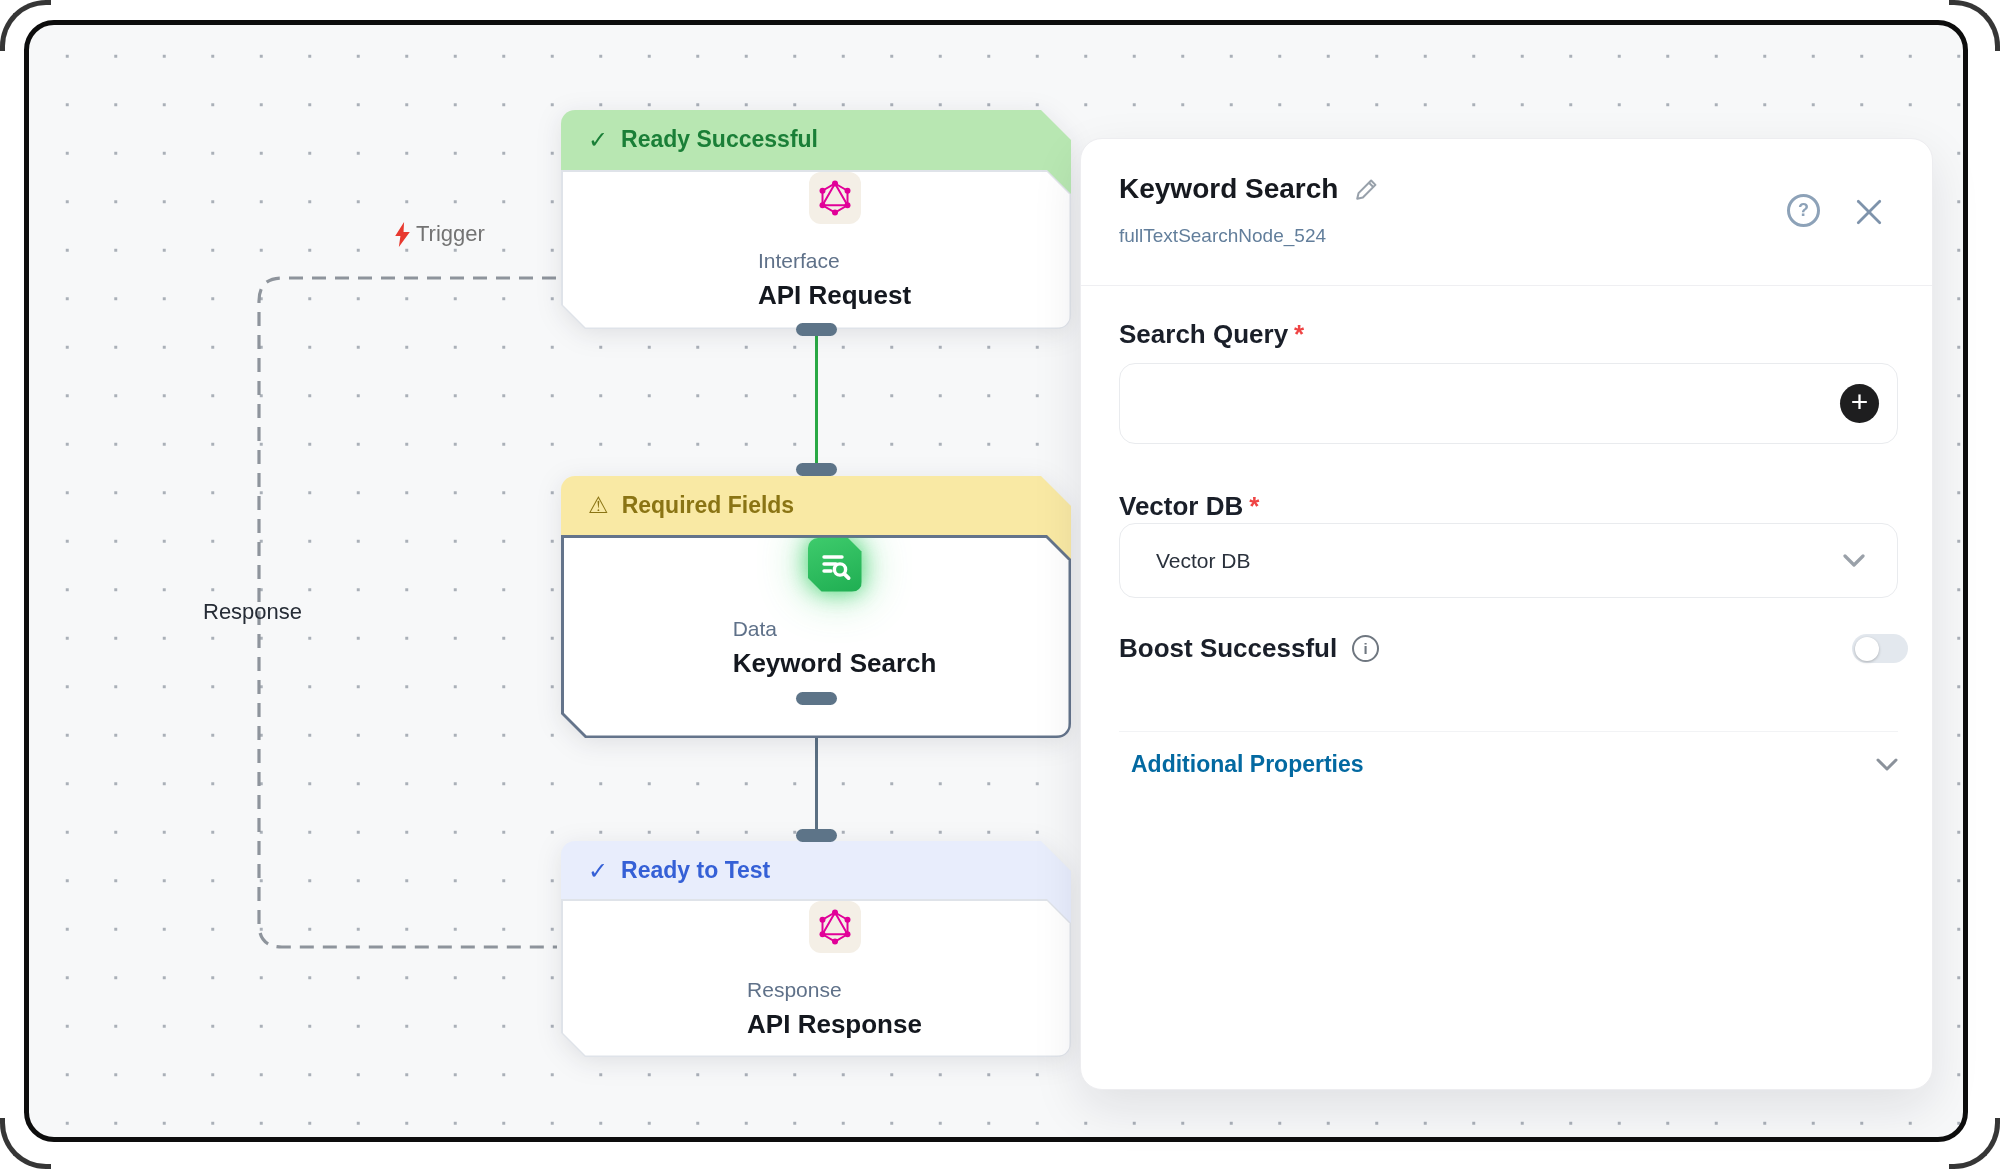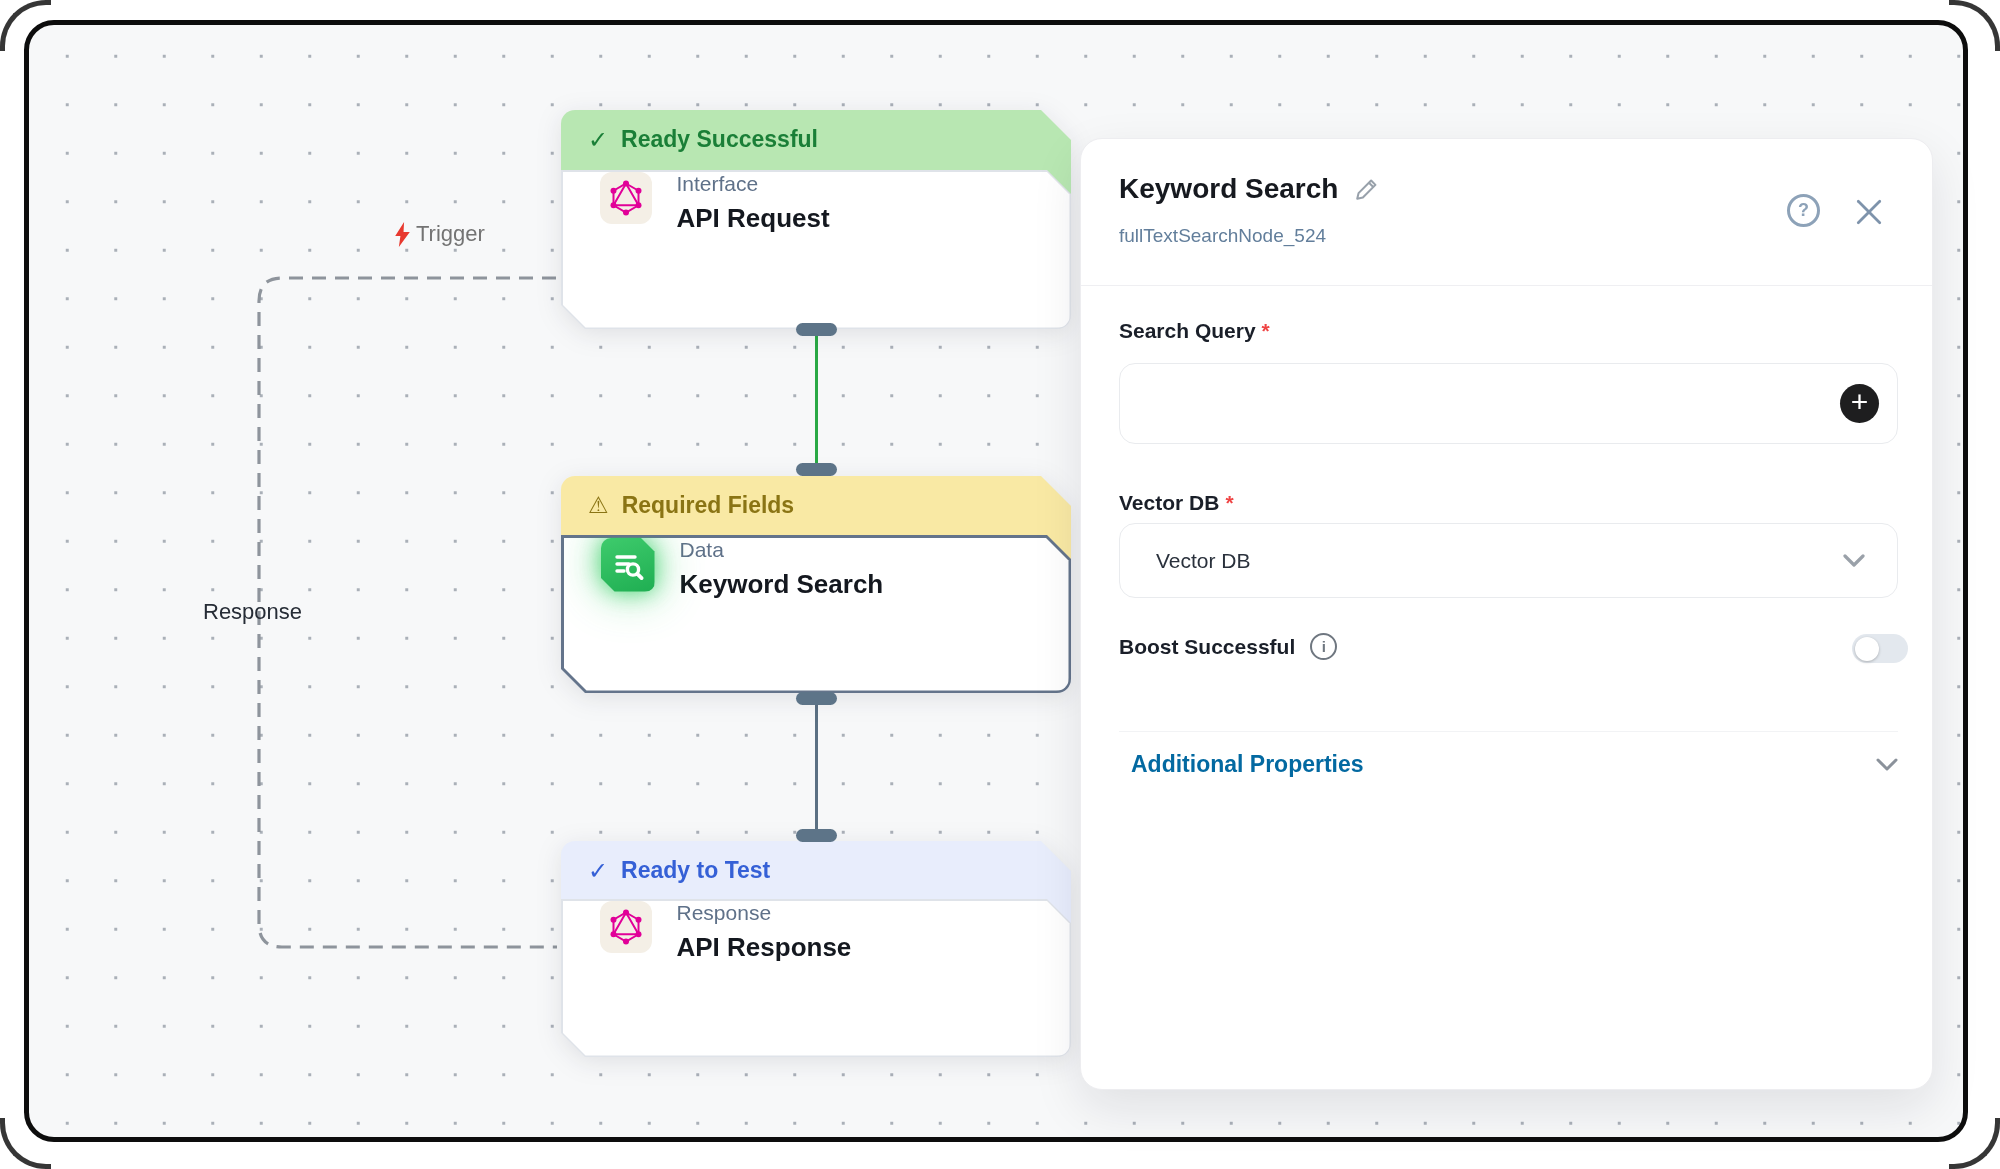--- a/index.html
+++ b/index.html
@@ -29,21 +29,21 @@
   .node-header{position:absolute;left:0;top:0;width:100%;height:88px;border-radius:14px 10px 0 0;
     clip-path:polygon(0 0,calc(100% - 30px) 0,100% 30px,100% 100%,0 100%);
     display:flex;align-items:flex-start;padding:0;box-sizing:border-box;}
   .node-header .hd-inner{display:flex;align-items:center;gap:13px;height:59px;padding-left:27px;
     font-size:23px;font-weight:bold;}
   .node-bodyframe{position:absolute;left:0;width:100%;
     clip-path:polygon(0 0,calc(100% - 24px) 0,100% 24px,100% 100%,24px 100%,0 calc(100% - 24px));
     border-radius:0 0 14px 0;}
   .node-body{position:absolute;background:#ffffff;
     clip-path:polygon(0 0,calc(100% - 23px) 0,100% 23px,100% 100%,23px 100%,0 calc(100% - 23px));
-    border-radius:0 0 13px 0;display:flex;gap:25px;padding-left:37px;box-sizing:border-box;}
+    border-radius:0 0 13px 0;display:flex;align-items:center;gap:25px;padding-left:37px;box-sizing:border-box;flex-direction:column;}
   .frame-thin{background:#dfe3e9;}
   .frame-thin .node-body{left:1.5px;top:1.5px;width:calc(100% - 3px);height:calc(100% - 3px);}
   .frame-selected{background:#64748b;}
   .frame-selected .node-body{left:2.5px;top:2.5px;width:calc(100% - 5px);height:calc(100% - 5px);}
 
   .hdr-green{background:#b8e7b2;color:#1a7f37;}
   .hdr-yellow{background:#f9e9a4;color:#8a7414;}
   .hdr-blue{background:#e8edfc;color:#3560d6;}
   .check-glyph{font-size:24px;font-weight:normal;}
   .warn-glyph{font-size:23px;font-weight:normal;}
@@ -69,21 +69,21 @@
     border:1px solid #ededf0;border-radius:22px;box-shadow:0 18px 50px rgba(15,23,42,.10);box-sizing:border-box;}
   .panel-title-row{position:absolute;left:38px;top:34px;display:flex;align-items:center;gap:16px;}
   .panel-title{font-size:28px;font-weight:bold;color:#16191f;}
   .panel-subtitle{position:absolute;left:38px;top:86px;font-size:19px;color:#627e9b;}
   .panel-divider{position:absolute;left:0;top:146px;width:100%;height:1px;background:#efeff2;}
   .icon-btn{position:absolute;display:flex;align-items:center;justify-content:center;cursor:pointer;}
   .help-btn{left:706px;top:55px;width:33px;height:33px;border:3px solid #8da2b8;border-radius:50%;
     font-size:18px;font-weight:bold;color:#8da2b8;box-sizing:border-box;}
   .close-btn{left:773px;top:58px;width:30px;height:30px;}
 
-  .field-label{position:absolute;left:38px;font-size:21px;font-weight:bold;color:#1a1f29;}
+  .field-label{position:absolute;left:38px;font-size:26px;font-weight:bold;color:#1a1f29;}
   .req{color:#ef4444;margin-left:6px;font-weight:bold;}
   .input-box{position:absolute;left:38px;top:224px;width:779px;height:81px;background:#fff;
     border:1.5px solid #e9ebee;border-radius:16px;box-sizing:border-box;}
   .plus-btn{position:absolute;left:759px;top:245px;width:39px;height:39px;border-radius:50%;
     background:#1e1e1f;color:#ffffff;font-size:30px;font-weight:normal;line-height:36px;
     text-align:center;cursor:pointer;}
   .select-box{position:absolute;left:38px;top:384px;width:779px;height:75px;background:#fff;
     border:1.5px solid #e9ebee;border-radius:16px;box-sizing:border-box;
     display:flex;align-items:center;padding:0 32px 0 36px;cursor:pointer;}
   .select-value{font-size:21px;color:#2a313c;flex:1;}
@@ -159,21 +159,21 @@
     </div>
   </div>
 
   <div class="node" style="top:476px;height:217px;">
     <div class="node-header hdr-yellow">
       <div class="hd-inner">
         <span class="warn-glyph">⚠</span>
         <span>Required Fields</span>
       </div>
     </div>
-    <div class="node-bodyframe frame-selected" style="top:59px;height:158px;">
+    <div class="node-bodyframe frame-selected" style="top:59px;height:203px;">
       <div class="node-body">
         <div class="glow-wrap">
           <div class="icon-tile-green">
             <svg width="46" height="46" viewBox="0 0 46 46">
               <g stroke="#ffffff" stroke-width="3.4" stroke-linecap="round" fill="none">
                 <line x1="12" y1="15" x2="30" y2="15"></line>
                 <line x1="12" y1="22" x2="24" y2="22"></line>
                 <line x1="12" y1="29" x2="19" y2="29"></line>
                 <circle cx="28" cy="27.5" r="5.6"></circle>
                 <line x1="32.3" y1="31.8" x2="36.6" y2="36.1" stroke-width="3.8"></line>

